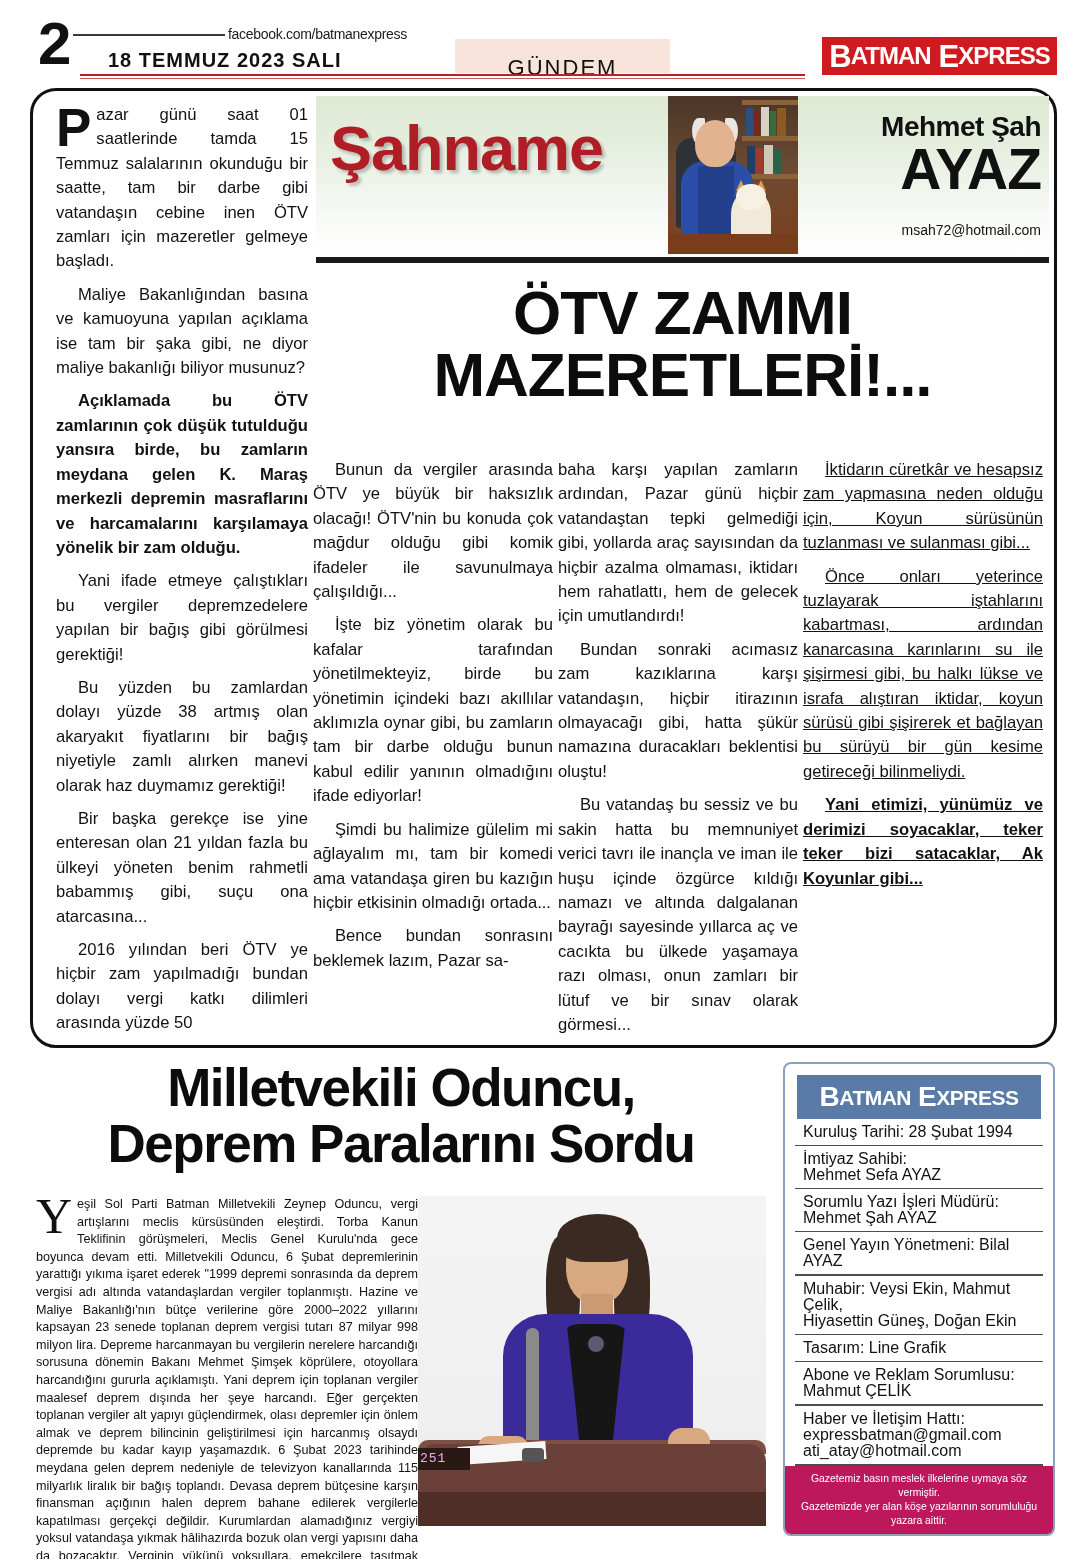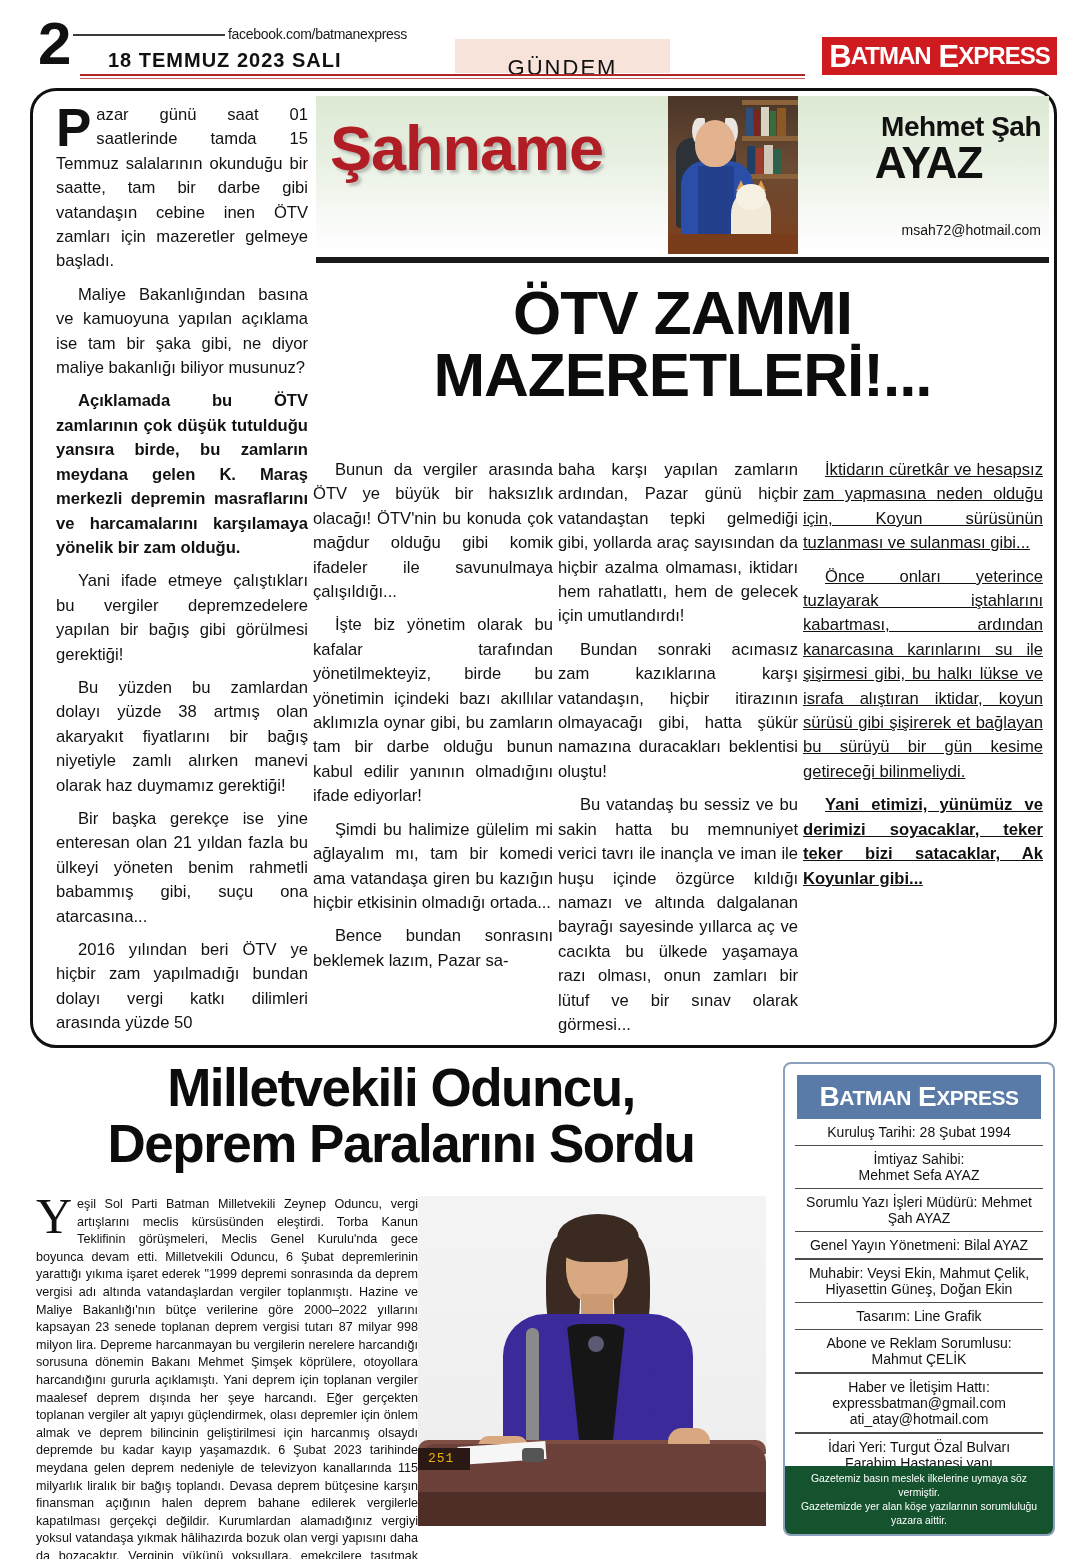--- a/index.html
+++ b/index.html
@@ -151,22 +151,22 @@
   }
   #sahname-name {
     position: absolute; left: 500px; top: 16px; width: 225px;
     text-align: right;
   }
   #sahname-name .nm-first {
     font-size: 28px; font-weight: bold; color: #111111; line-height: 1.05;
     font-family: "Liberation Sans", sans-serif; letter-spacing: -0.5px;
   }
   #sahname-name .nm-last {
-    font-size: 44px; font-weight: bold; color: #111111; line-height: 1;
-    font-family: "Liberation Sans", sans-serif; letter-spacing: -1px; text-align: center;
+    font-size: 57px; font-weight: bold; color: #111111; line-height: 1;
+    font-family: "Liberation Sans", sans-serif; letter-spacing: -1px;
   }
   #sahname-email {
     position: absolute; left: 505px; top: 126px; width: 220px;
     text-align: right; font-size: 14px; color: #111111;
     font-family: "Liberation Sans", sans-serif;
   }
   #sahname-underline {
     position: absolute; left: 316px; top: 257px; width: 733px; height: 6px;
     background: #1a1a1a;
   }
@@ -228,48 +228,48 @@
   #bp-lapelL { position: absolute; left: 122px; top: 126px; width: 34px; height: 140px; background: #3a2a9a; transform: skewX(6deg); }
   #bp-lapelR { position: absolute; left: 200px; top: 126px; width: 34px; height: 140px; background: #3a2a9a; transform: skewX(-6deg); }
   #bp-neck-pend { position: absolute; left: 170px; top: 140px; width: 16px; height: 16px; background: #5a5a72; border-radius: 50%; }
   #bp-podium { position: absolute; left: 0px; top: 248px; width: 348px; height: 82px; background: #6b4038; border-radius: 18px 18px 0 0; }
   #bp-podium-top { position: absolute; left: 0px; top: 244px; width: 348px; height: 14px; background: #7d4e44; border-radius: 10px 10px 0 0; }
   #bp-podium-dark { position: absolute; left: 0px; top: 296px; width: 348px; height: 34px; background: #4f2e28; }
   #bp-mic { position: absolute; left: 108px; top: 132px; width: 13px; height: 128px; background: #8a8a8a; border-radius: 6px; }
   #bp-mic-base { position: absolute; left: 104px; top: 252px; width: 22px; height: 14px; background: #555555; border-radius: 4px; }
   #bp-paper { position: absolute; left: 40px; top: 248px; width: 88px; height: 18px; background: #f6f6f6; transform: rotate(-4deg); }
   #bp-counter { position: absolute; left: 0px; top: 252px; width: 52px; height: 22px; background: #2a1814; }
-  #bp-counter span { color: #eab308; font-family: "Liberation Mono", monospace; font-size: 13px; letter-spacing: 1px; padding-left: 10px; }
+  #bp-counter span { color: #f0abfc; font-family: "Liberation Mono", monospace; font-size: 13px; letter-spacing: 1px; padding-left: 2px; }
   #bp-handL { position: absolute; left: 60px; top: 240px; width: 50px; height: 22px; background: #d8a880; border-radius: 12px; }
   #bp-handR { position: absolute; left: 250px; top: 232px; width: 42px; height: 30px; background: #d8a880; border-radius: 14px; }
 
   
   #masthead-box {
     position: absolute; left: 783px; top: 1062px; width: 272px; height: 474px;
     border: 2px solid #8aa0bd; border-radius: 8px;
     background: #ffffff; overflow: hidden;
   }
   #mb-logo {
     margin: 11px 12px 0 12px; height: 44px; background: #5a7aa8;
     display: flex; align-items: center; justify-content: center;
   }
   #mb-logo .mlb { color: #ffffff; font-weight: bold; font-family: "Liberation Sans", sans-serif; letter-spacing: -0.5px; line-height: 1; }
   .mb-big { font-size: 28px; }
   .mb-sm  { font-size: 21px; }
   .mb-row {
-    padding: 5px 8px 5px 8px; text-align: center;
-    font-family: "Liberation Sans", sans-serif;
-    font-size: 14px; line-height: 16px; color: #111111;
+    padding: 5px 8px 5px 8px; 
+    font-family: "Liberation Sans", sans-serif;
+    font-size: 16px; line-height: 16px; color: #111111;
     border-bottom: 1px solid #4d4d4d;
     margin: 0 10px;
   }
   .mb-row.thick { border-bottom-width: 2px; }
   #mb-disclaimer {
     position: absolute; left: 0; bottom: 0; width: 100%;
-    background: #14532d; color: #ffffff;
+    background: #be185d; color: #ffffff;
     font-family: "Liberation Sans", sans-serif;
     font-size: 10.4px; line-height: 14px; text-align: center;
     padding: 6px 8px;
   }
 </style>
 </head>
 <body>
 
 <div id="page">
 

